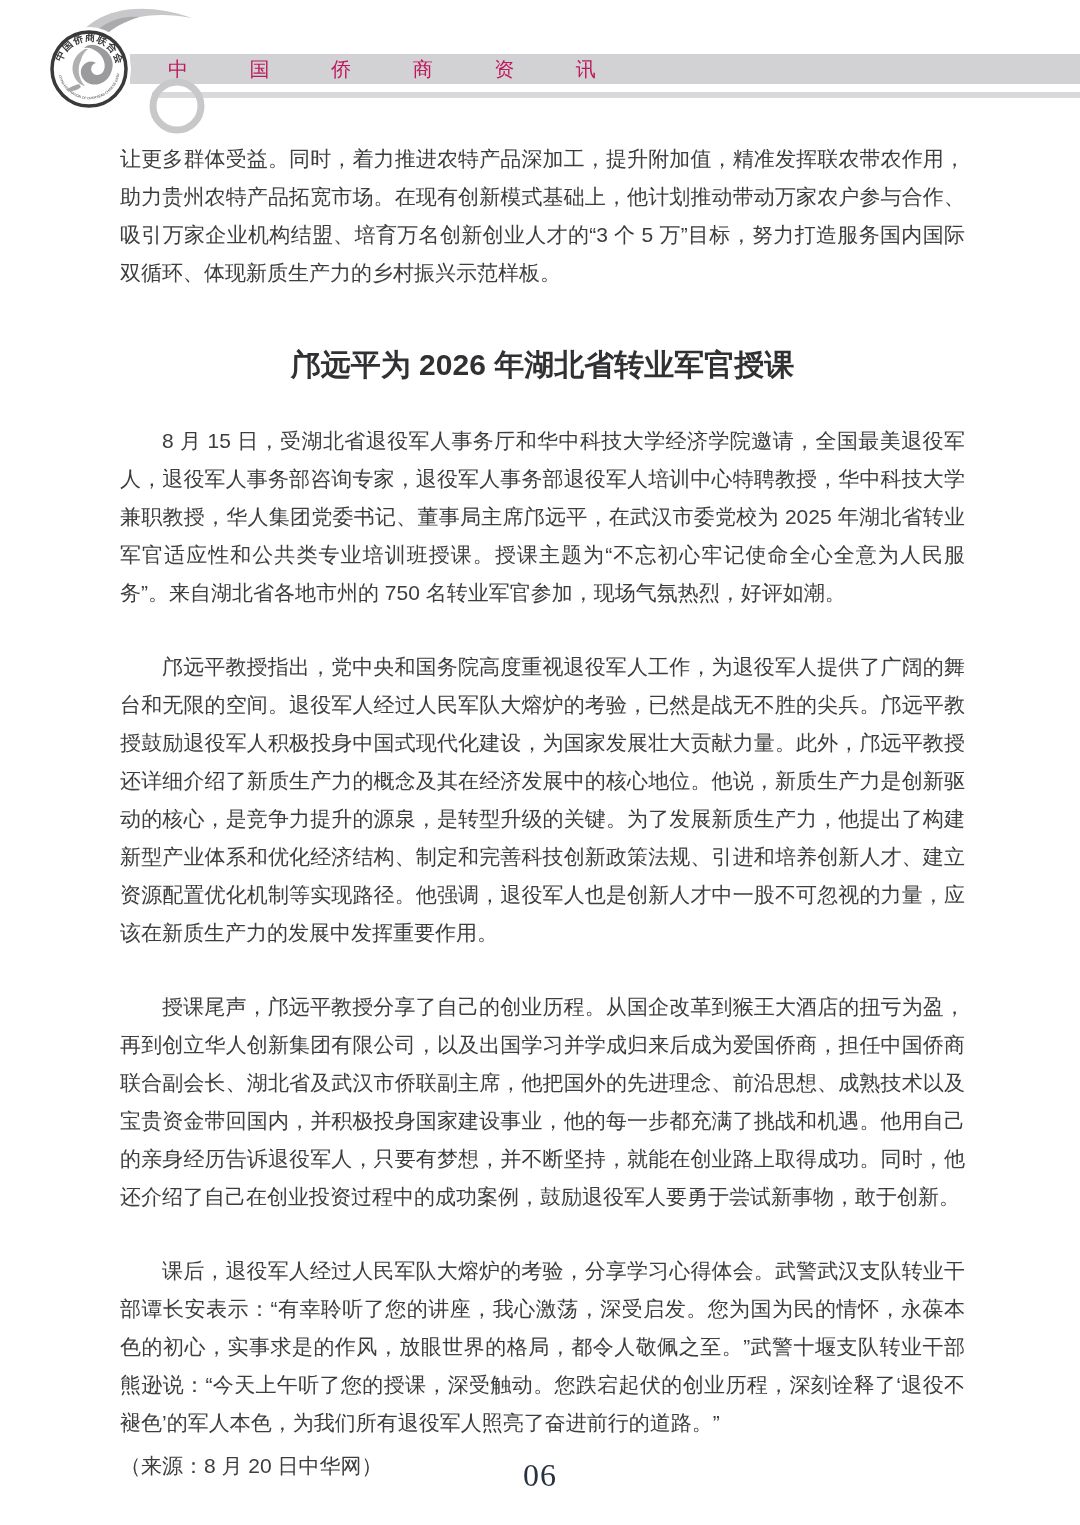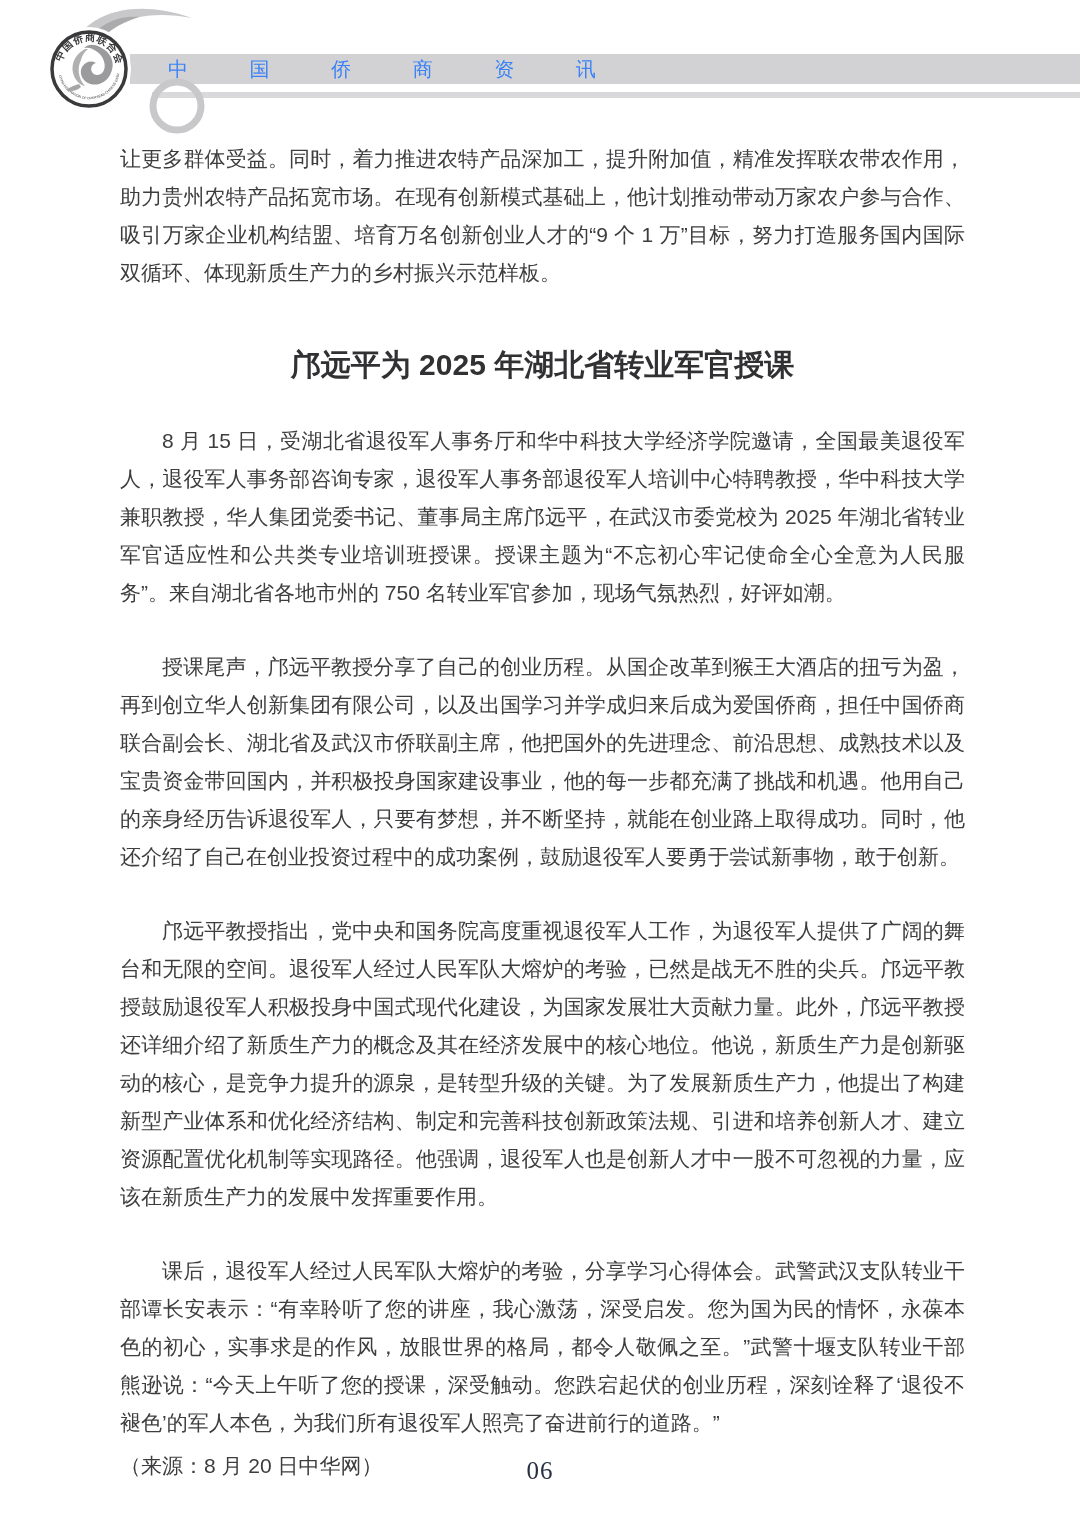--- a/index.html
+++ b/index.html
@@ -13,41 +13,41 @@
   .banner-bar {
     position:absolute; left:130px; top:54px; width:950px; height:30px;
     background:#d2d2d4;
   }
   .banner-underline {
     position:absolute; left:152px; top:92px; width:928px; height:6px;
     background:#d9d9db;
   }
   .banner-title {
     position:absolute; left:168px; top:54px; height:30px; line-height:31px;
-    font-size:20px; letter-spacing:28px; color:#3b82f6; white-space:nowrap;
+    font-size:20px; letter-spacing:28px; color:#be185d; white-space:nowrap;
   }
   .logo-wrap { position:absolute; left:40px; top:2px; width:176px; height:136px; }
   
   .content {
     position:absolute; left:120px; top:140px; width:845px;
     font-size:21px; line-height:38px; color:#3d3d3f; text-align:justify;
   }
   .para { text-align:justify; }
   .para.indent { text-indent:2em;margin-top:36px; }
   .src-float { float:right; color:#3d3d3f; }
   .article-title {
     clear:both; text-align:center; font-weight:bold; font-size:30px;
     line-height:42px; color:#313133; margin:52px 0 22px 0; text-indent:0;
   }
   .source-line { line-height:38px; margin-top:5px; }
   
   .page-number {
     position:absolute; left:0; top:1457px; width:100%; text-align:center;
     font-family:"Liberation Serif","DejaVu Serif",serif;
-    font-size:25px; color:#273140; letter-spacing:1px;
+    font-size:32px; color:#273140; letter-spacing:1px;
   }
 </style>
 </head>
 <body>
 
 <div class="page">
 
   <div class="banner-bar"></div>
   <div class="banner-underline"></div>
   <div class="banner-title">中 国 侨 商 资 讯</div>
@@ -76,27 +76,27 @@
       <g>
         <path fill="#9b9b9d" d="M60 45 C72 51 76 62 70 73 C66 81 56 85 48 81 C42 78 39 71 42 65 C45 60 51 58 56 61 C52 62 50 66 52 70 C54 74 60 74 63 70 C67 64 64 54 56 49 C52 46 48 45 44 46 C48 42 54 42 60 45 Z"></path>
         <path fill="#b0b0b2" d="M45 47 C34 53 30 64 34 74 C36 79 40 83 45 84 C38 76 37 66 41 58 C42 54 44 50 48 47 Z"></path>
         <path fill="#a5a5a7" d="M41 85 C37 89 30 90 26 88 C30 85 35 83 39 82 Z"></path>
       </g>
     </svg>
   </div>
 
   <div class="content">
 
-    <p class="para"><span>让更多群体受益。同时，着力推进农特产品深加工，提升附加值，精准发挥联农带农作用，助力贵州农特产品拓宽市场。在现有创新模式基础上，他计划推动带动万家农户参与合作、吸引万家企业机构结盟、培育万名创新创业人才的“9 个 1 万”目标，努力打造服务国内国际双循环、体现新质生产力的乡村振兴示范样板。</span></p>
+    <p class="para"><span>让更多群体受益。同时，着力推进农特产品深加工，提升附加值，精准发挥联农带农作用，助力贵州农特产品拓宽市场。在现有创新模式基础上，他计划推动带动万家农户参与合作、吸引万家企业机构结盟、培育万名创新创业人才的“3 个 5 万”目标，努力打造服务国内国际双循环、体现新质生产力的乡村振兴示范样板。</span></p>
 
-    <h1 class="article-title">邝远平为 2025 年湖北省转业军官授课</h1>
+    <h1 class="article-title">邝远平为 2026 年湖北省转业军官授课</h1>
 
     <p class="para indent">8 月 15 日，受湖北省退役军人事务厅和华中科技大学经济学院邀请，全国最美退役军人，退役军人事务部咨询专家，退役军人事务部退役军人培训中心特聘教授，华中科技大学兼职教授，华人集团党委书记、董事局主席邝远平，在武汉市委党校为 2025 年湖北省转业军官适应性和公共类专业培训班授课。授课主题为“不忘初心牢记使命全心全意为人民服务”。来自湖北省各地市州的 750 名转业军官参加，现场气氛热烈，好评如潮。</p>
+    <p class="para indent">邝远平教授指出，党中央和国务院高度重视退役军人工作，为退役军人提供了广阔的舞台和无限的空间。退役军人经过人民军队大熔炉的考验，已然是战无不胜的尖兵。邝远平教授鼓励退役军人积极投身中国式现代化建设，为国家发展壮大贡献力量。此外，邝远平教授还详细介绍了新质生产力的概念及其在经济发展中的核心地位。他说，新质生产力是创新驱动的核心，是竞争力提升的源泉，是转型升级的关键。为了发展新质生产力，他提出了构建新型产业体系和优化经济结构、制定和完善科技创新政策法规、引进和培养创新人才、建立资源配置优化机制等实现路径。他强调，退役军人也是创新人才中一股不可忽视的力量，应该在新质生产力的发展中发挥重要作用。</p>
     <p class="para indent">授课尾声，邝远平教授分享了自己的创业历程。从国企改革到猴王大酒店的扭亏为盈，再到创立华人创新集团有限公司，以及出国学习并学成归来后成为爱国侨商，担任中国侨商联合副会长、湖北省及武汉市侨联副主席，他把国外的先进理念、前沿思想、成熟技术以及宝贵资金带回国内，并积极投身国家建设事业，他的每一步都充满了挑战和机遇。他用自己的亲身经历告诉退役军人，只要有梦想，并不断坚持，就能在创业路上取得成功。同时，他还介绍了自己在创业投资过程中的成功案例，鼓励退役军人要勇于尝试新事物，敢于创新。</p>
-    <p class="para indent">邝远平教授指出，党中央和国务院高度重视退役军人工作，为退役军人提供了广阔的舞台和无限的空间。退役军人经过人民军队大熔炉的考验，已然是战无不胜的尖兵。邝远平教授鼓励退役军人积极投身中国式现代化建设，为国家发展壮大贡献力量。此外，邝远平教授还详细介绍了新质生产力的概念及其在经济发展中的核心地位。他说，新质生产力是创新驱动的核心，是竞争力提升的源泉，是转型升级的关键。为了发展新质生产力，他提出了构建新型产业体系和优化经济结构、制定和完善科技创新政策法规、引进和培养创新人才、建立资源配置优化机制等实现路径。他强调，退役军人也是创新人才中一股不可忽视的力量，应该在新质生产力的发展中发挥重要作用。</p>
     <p class="para indent">课后，退役军人经过人民军队大熔炉的考验，分享学习心得体会。武警武汉支队转业干部谭长安表示：“有幸聆听了您的讲座，我心激荡，深受启发。您为国为民的情怀，永葆本色的初心，实事求是的作风，放眼世界的格局，都令人敬佩之至。”武警十堰支队转业干部熊逊说：“今天上午听了您的授课，深受触动。您跌宕起伏的创业历程，深刻诠释了‘退役不褪色’的军人本色，为我们所有退役军人照亮了奋进前行的道路。”</p>
 
     <p class="source-line">（来源：8 月 20 日中华网）</p>
 
   </div>
 
   <div class="page-number">06</div>
 
 </div>
 

